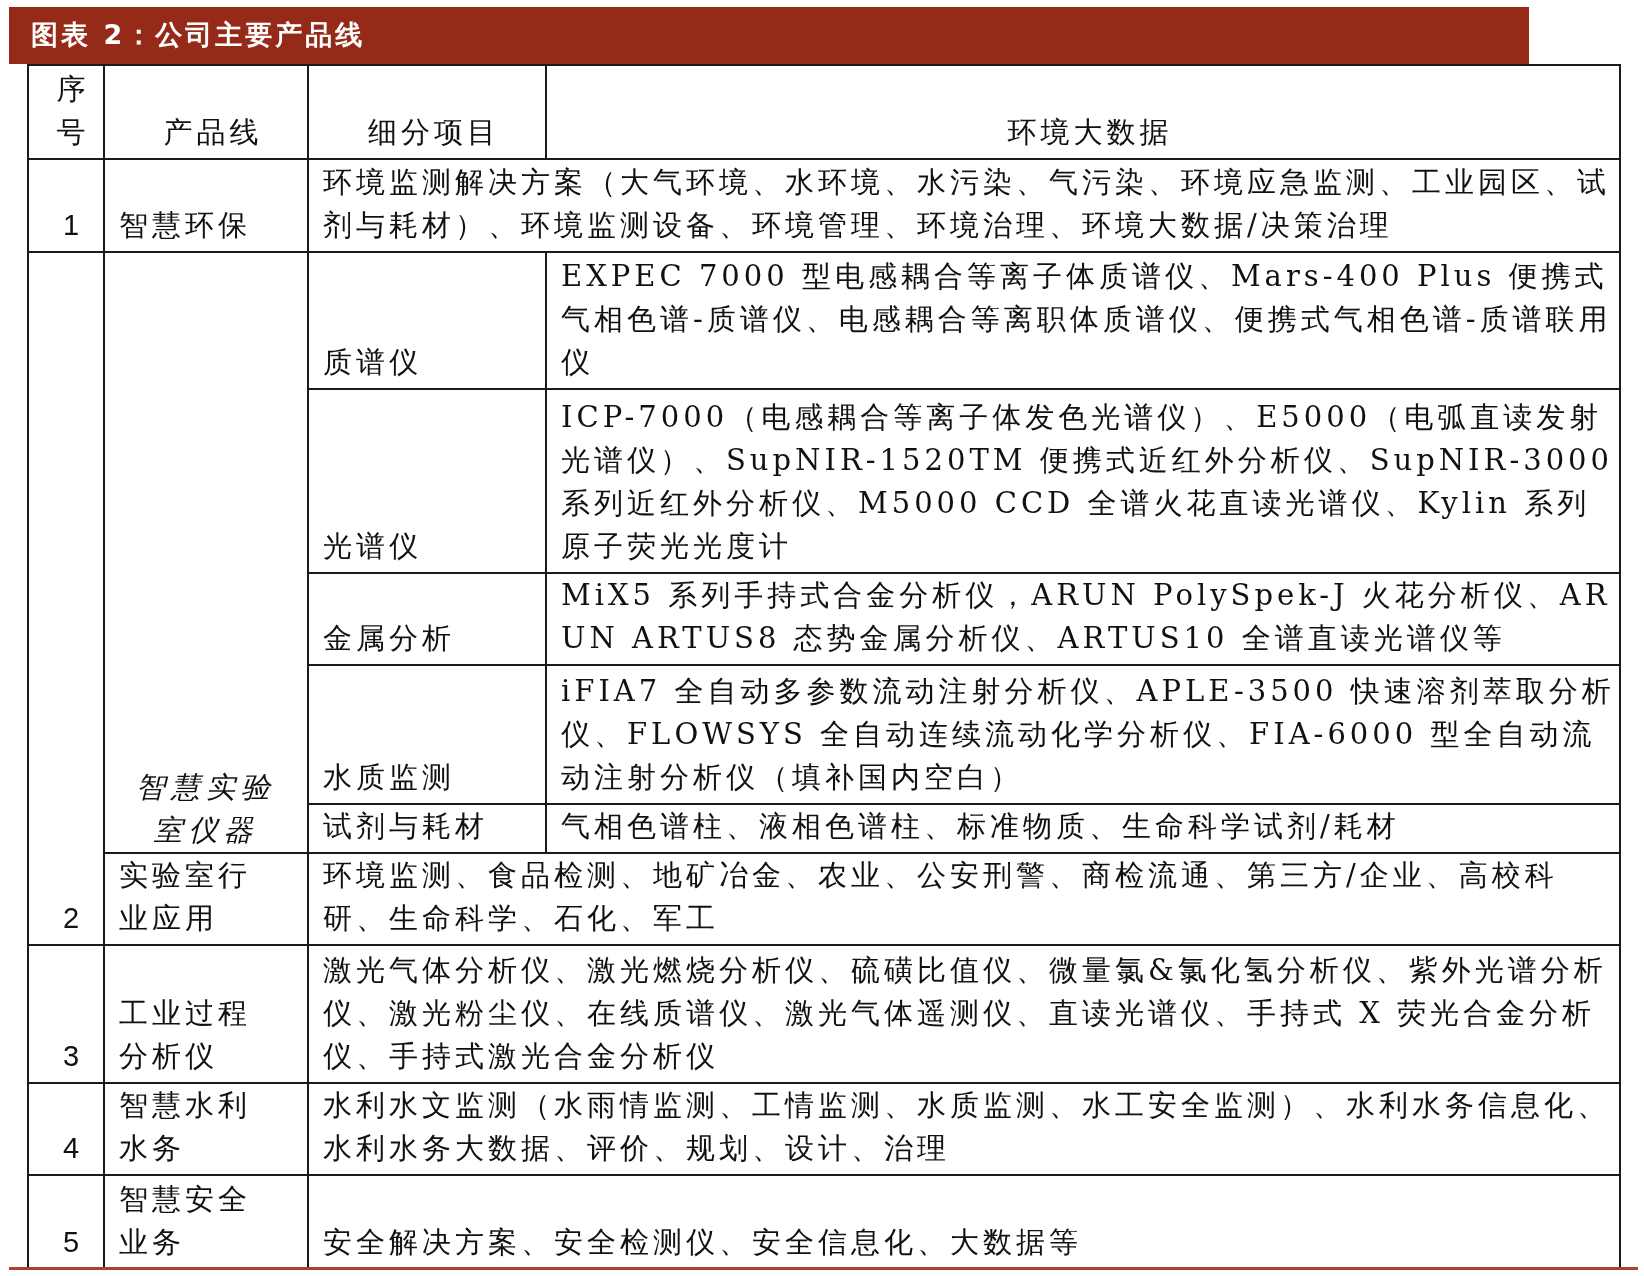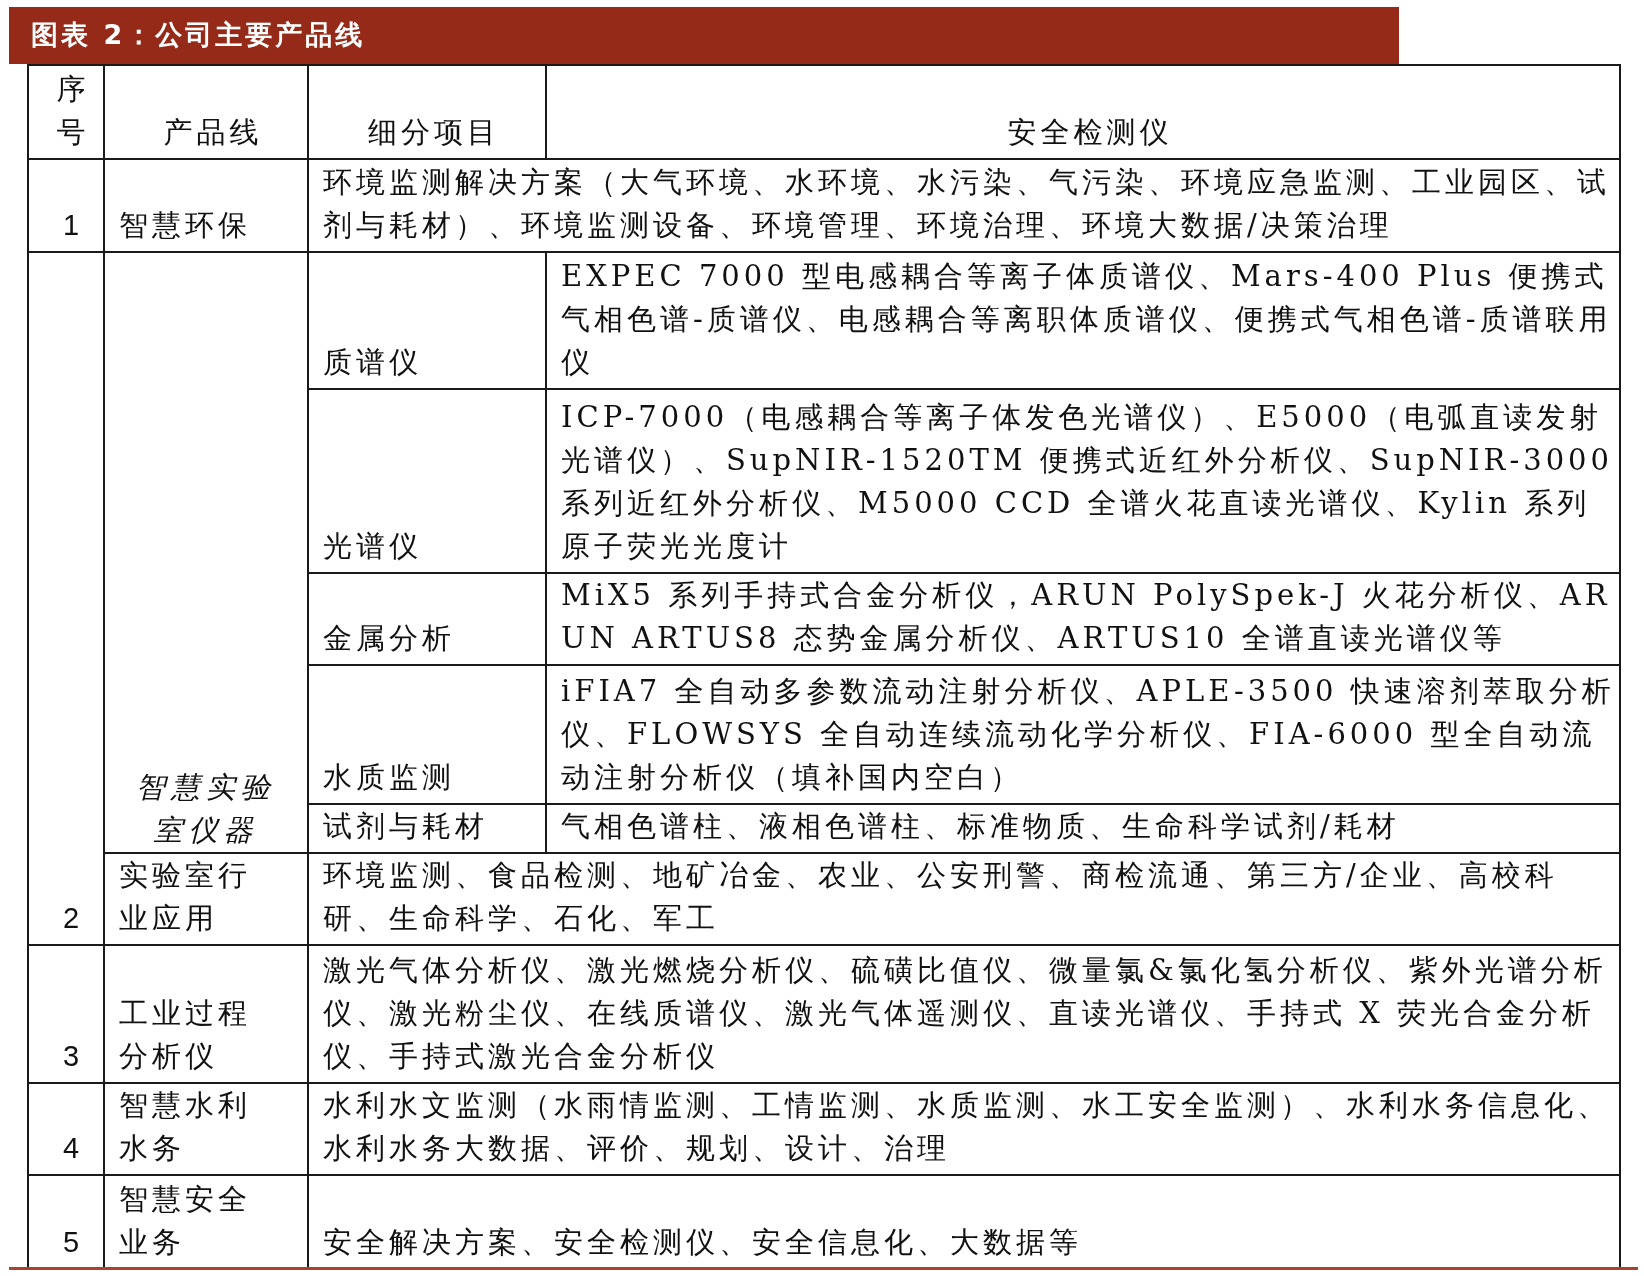--- a/index.html
+++ b/index.html
@@ -1,18 +1,18 @@
 <!DOCTYPE html>
 <html><head>
 <meta charset="utf-8">
 <style>
   html, body { margin:0; padding:0; background:#ffffff; }
   body { width:1644px; height:1276px; position:relative; overflow:hidden;
          font-family: "DejaVu Serif", "Liberation Serif", serif; color:#111; }
-  .title-bar { position:absolute; left:9px; top:7px; width:1390px; height:57px;
+  .title-bar { position:absolute; left:9px; top:7px; width:1520px; height:57px;
                background:#942a17; }
   .title-text { position:absolute; left:22px; top:10px; color:#fff; font-weight:bold;
                 font-size:27px; letter-spacing:3px; font-family:"DejaVu Sans","Liberation Sans",sans-serif; }
   table.main { position:absolute; left:27px; top:64px; border-collapse:collapse;
                table-layout:fixed; width:1592px; }
   table.main td { border:2.5px solid #1a1a1a; padding:0 0 4px 14px; vertical-align:bottom;
                   font-size:29px; line-height:43px; letter-spacing:4px; overflow:hidden;
                   word-break:break-all; }
   td.c-num { text-align:center; padding-left:0; font-family:"Liberation Sans","DejaVu Sans",sans-serif; font-size:29px; letter-spacing:0; }
   td.center { text-align:center; padding-left:0; }
@@ -33,21 +33,21 @@
     <col style="width:76px">
     <col style="width:204px">
     <col style="width:238px">
     <col style="width:1074px">
   </colgroup>
   <tbody>
       <tr style="height:94px">
     <td class="center hdr-seq"><span>序</span><br><span>号</span></td>
     <td class="center">产品线</td>
     <td class="center">细分项目</td>
-    <td class="center">安全检测仪</td>
+    <td class="center">环境大数据</td>
   </tr>
 
   <tr style="height:93px">
     <td class="c-num">1</td>
     <td>智慧环保</td>
     <td colspan="2" class="prod">环境监测解决方案（大气环境、水环境、水污染、气污染、环境应急监测、工业园区、试剂与耗材）、环境监测设备、环境管理、环境治理、环境大数据/决策治理</td>
   </tr>
 
   <tr style="height:137px">
     <td class="c-num mid" rowspan="6">2</td>

